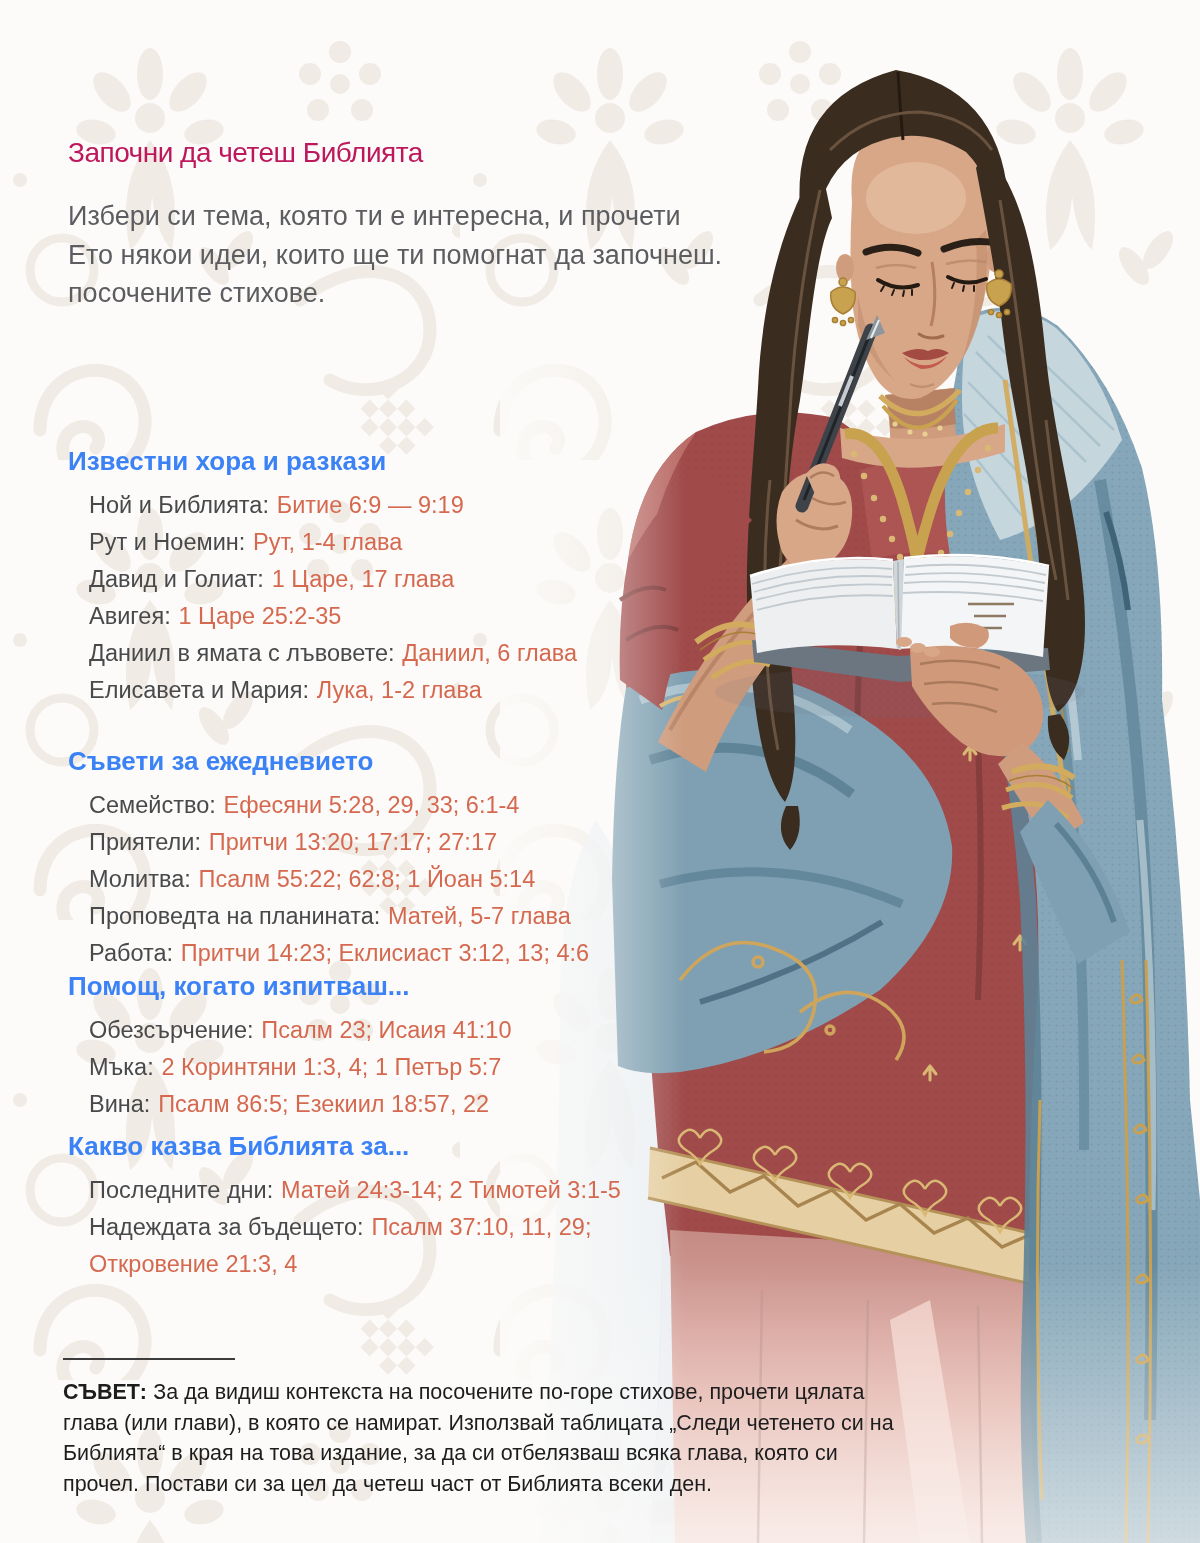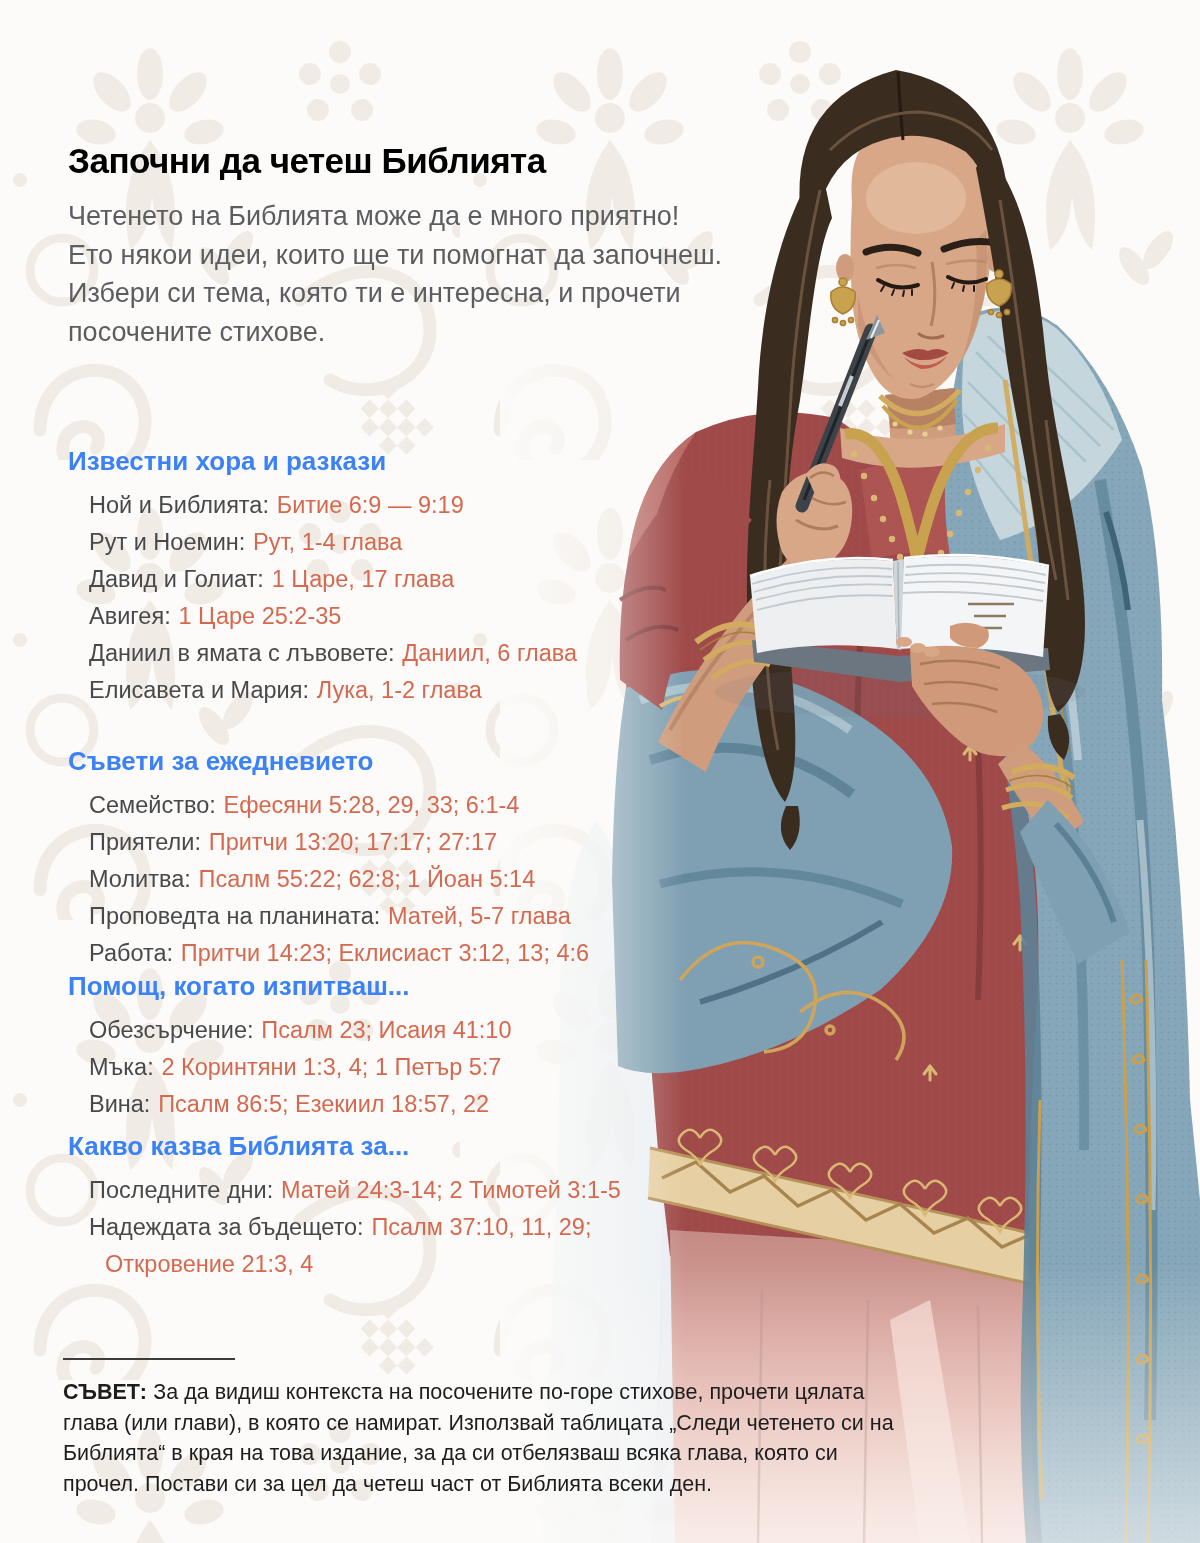--- a/index.html
+++ b/index.html
@@ -3,28 +3,28 @@
 <meta charset="utf-8">
 <style>
   html,body{margin:0;padding:0;}
   body{font-family:"Liberation Sans","DejaVu Sans",sans-serif;}
   #page{position:relative;width:1200px;height:1543px;overflow:hidden;background:#fcfbf9;}
   #bg-pattern{position:absolute;left:0;top:0;z-index:0;}
   #illustration{position:absolute;left:500px;top:0;z-index:1;}
   #content{position:absolute;left:0;top:0;width:1200px;height:1543px;z-index:2;}
 
   .abs{position:absolute;}
-  #page-title{left:68px;top:118px;font-size:35px;font-weight:bold;color:#000000;letter-spacing:-0.5px;white-space:nowrap;}
+  #page-title{left:68px;top:118px;font-size:28px;font-weight:normal;color:#be185d;letter-spacing:-0.5px;white-space:nowrap;}
   #intro{left:68px;top:197px;color:#5c5d60;font-size:27px;line-height:38.5px;}
   #intro div{white-space:nowrap;}
 
   .section .sec-head{font-size:26px;font-weight:bold;color:#3b82f6;margin:0 0 10px 0;white-space:nowrap;}
   .section .item{margin-left:21px;font-size:23.5px;color:#48494b;line-height:37px;white-space:nowrap;}
   .section .ref{color:#d5694f;margin-left:0.33em;}
-  .section .item.cont .ref{margin-left:16px;}
+  .section .item.cont .ref{margin-left:0;}
   #section-0{left:68px;top:446px;}
   #section-1{left:68px;top:746px;}
   #section-2{left:68px;top:971px;}
   #section-3{left:68px;top:1131px;}
 
   #footer{left:63px;top:1358px;width:845px;}
   #footer .rule{width:172px;height:2px;background:#3c3c3c;margin-bottom:17px;}
   #footer p{margin:0;font-size:21.5px;line-height:30.5px;color:#1d1d1d;}
   #footer strong{margin-right:0.3em;}
 </style>
@@ -356,23 +356,22 @@
     </g>
 
     <rect x="0" y="360" width="185" height="1183" fill="url(#fadeL)"></rect>
     <rect x="0" y="1262" width="700" height="281" fill="url(#fadeB)"></rect>
   </svg>
 
   <div id="content">
     <h1 id="page-title" class="abs">Започни да четеш Библията</h1>
 
     <div id="intro" class="abs">
-      <div>Четенето на Библията може да е много приятно!</div>
+      <div>Избери си тема, която ти е интересна, и прочети</div>
       <div>Ето някои идеи, които ще ти помогнат да започнеш.</div>
-      <div>Избери си тема, която ти е интересна, и прочети</div>
       <div>посочените стихове.</div>
     </div>
 
     <div id="section-0" class="section abs">
       <h2 class="sec-head">Известни хора и разкази</h2>
       <div class="item"><span>Ной и Библията:</span><span class="ref">Битие 6:9 — 9:19</span></div>
       <div class="item"><span>Рут и Ноемин:</span><span class="ref">Рут, 1-4 глава</span></div>
       <div class="item"><span>Давид и Голиат:</span><span class="ref">1 Царе, 17 глава</span></div>
       <div class="item"><span>Авигея:</span><span class="ref">1 Царе 25:2-35</span></div>
       <div class="item"><span>Даниил в ямата с лъвовете:</span><span class="ref">Даниил, 6 глава</span></div>

